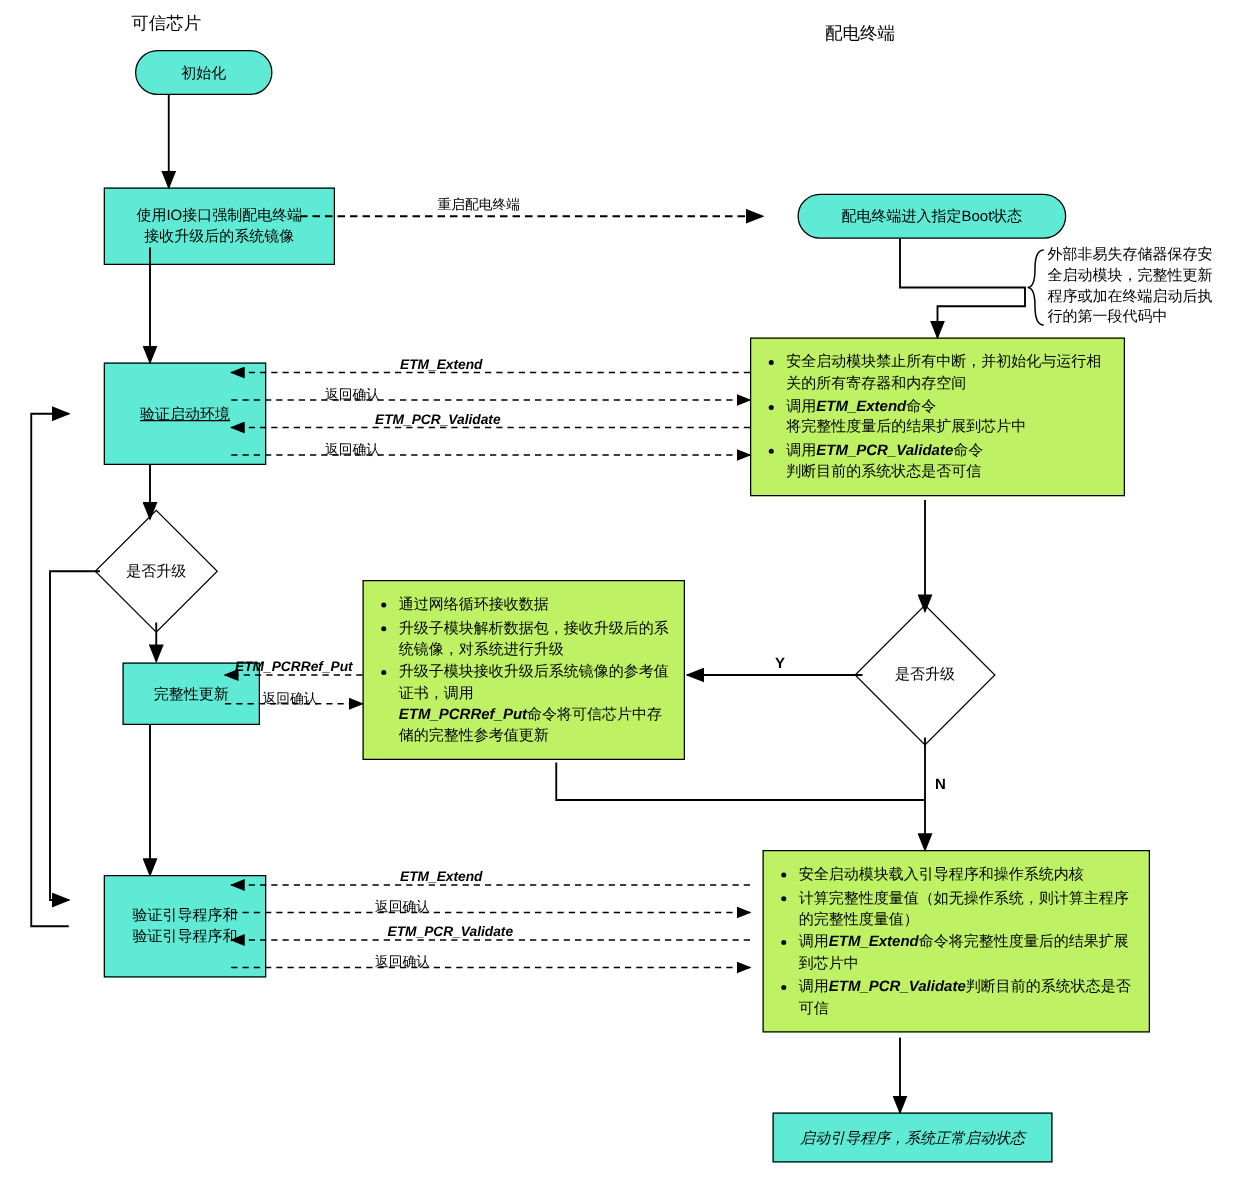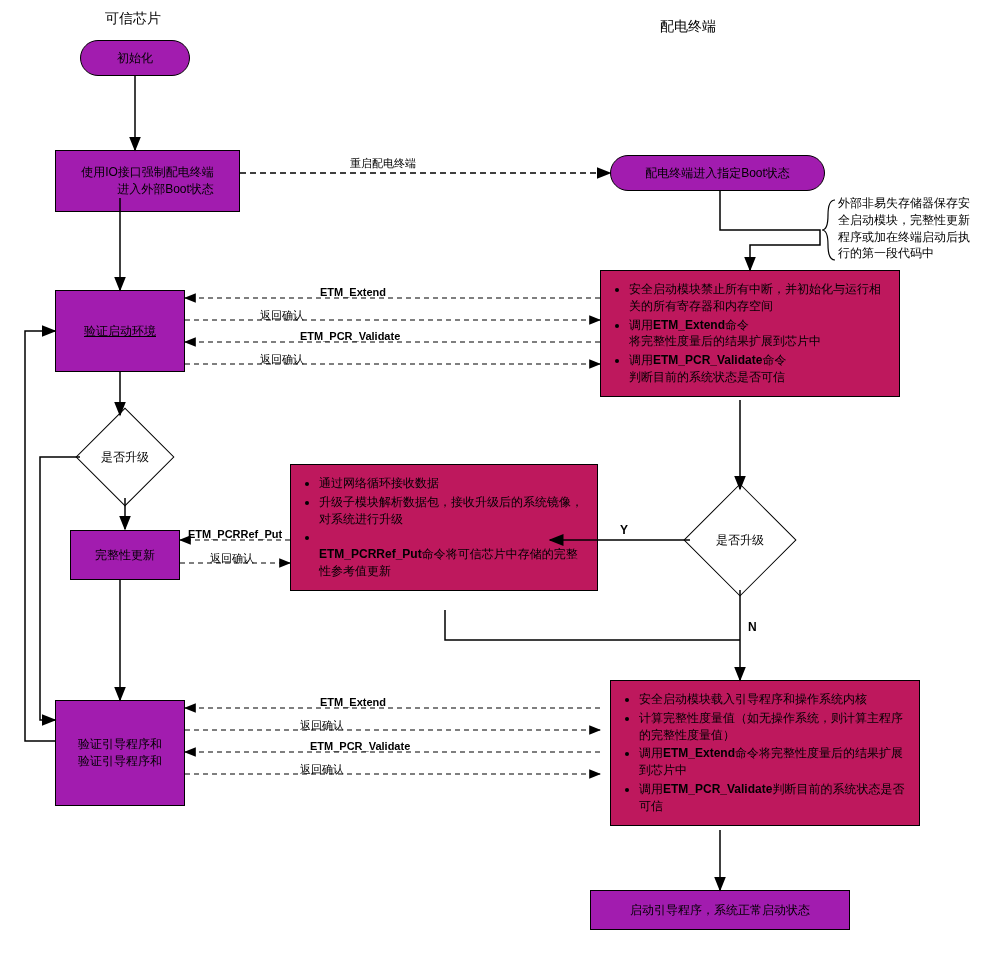--- a/index.html
+++ b/index.html
@@ -1,22 +1,22 @@
 <!DOCTYPE html>
 <html><head>
 <meta charset="utf-8">
 <style>
   * { box-sizing: border-box; margin: 0; padding: 0; }
   body { font-family: "Microsoft YaHei", sans-serif; font-size: 12px; background: #fff; width: 1000px; height: 959px; position: relative; }
-  .node { position: absolute; border: 1.5px solid #000; background: #a21caf; display: flex; align-items: center; justify-content: center; text-align: right; padding: 4px 8px; }
+  .node { position: absolute; border: 1.5px solid #000; background: #5eead4; display: flex; align-items: center; justify-content: center; text-align: center; padding: 4px 8px; margin-left: 28px; }
   .rounded { border-radius: 18px; }
-  .bulletbox { position: absolute; border: 1.5px solid #000; background: #be185d; padding: 8px 10px; text-align: left; }
+  .bulletbox { position: absolute; border: 1.5px solid #000; background: #bef264; padding: 8px 10px; text-align: left; }
   .bulletbox ul { list-style: disc; padding-left: 18px; }
   .bulletbox li { margin: 2px 0; line-height: 1.4; }
-  .bold { font-weight: bold; }
+  .bold { font-weight: bold; font-style: italic; }
   .header { position: absolute; font-size: 14px; }
   svg.arrow { position: absolute; overflow: visible; pointer-events: none; }
   .diamond { position: absolute; }
   .diamond .shape { width: 100%; height: 100%; border: 1.5px solid #000; transform: rotate(45deg); background: #fff; }
   .diamond .label { position: absolute; top: 50%; left: 50%; transform: translate(-50%,-50%); white-space: nowrap; }
   .msglabel { position: absolute; font-size: 11px; white-space: nowrap; }
   .sidelabel { position: absolute; font-size: 12px; font-weight: bold; }
   .note { position: absolute; font-size: 12px; line-height: 1.4; }
 </style>
 </head>
@@ -25,38 +25,38 @@
 <div class="header" style="left:105px; top:10px;">可信芯片</div>
 <div class="header" style="left:660px; top:18px;">配电终端</div>
 
 <div class="node rounded" style="left:80px; top:40px; width:110px; height:36px;">
   <span>初始化</span>
 </div>
 
 <div class="node" style="left:55px; top:150px; width:185px; height:62px;">
   <div>
     <div>使用IO接口强制配电终端</div>
-    <div>进入外部Boot状态</div>
+    <div>接收升级后的系统镜像</div>
   </div>
 </div>
 
 <div class="node" style="left:55px; top:290px; width:130px; height:82px;text-decoration:underline;">
   <span>验证启动环境</span>
 </div>
 
 <div class="diamond" style="left:90px; top:422px; width:70px; height:70px;">
   <div class="shape"></div>
   <div class="label">是否升级</div>
 </div>
 
 <div class="node" style="left:70px; top:530px; width:110px; height:50px;">
   <span>完整性更新</span>
 </div>
 
-<div class="node" style="left:55px; top:700px; width:130px; height:106px;">
+<div class="node" style="left:55px; top:700px; width:130px; height:82px;">
   <div>
     <div>验证引导程序和</div>
     <div>验证引导程序和</div>
   </div>
 </div>
 
 <div class="node rounded" style="left:610px; top:155px; width:215px; height:36px;">
   <span>配电终端进入指定Boot状态</span>
 </div>
 
@@ -66,38 +66,38 @@
     <li><span>调用</span><span class="bold">ETM_Extend</span><span>命令</span><br><span>将完整性度量后的结果扩展到芯片中</span></li>
     <li><span>调用</span><span class="bold">ETM_PCR_Validate</span><span>命令</span><br><span>判断目前的系统状态是否可信</span></li>
   </ul>
 </div>
 
 <div class="diamond" style="left:700px; top:500px; width:80px; height:80px;">
   <div class="shape"></div>
   <div class="label">是否升级</div>
 </div>
 
-<div class="bulletbox" style="left:290px; top:464px; width:308px;">
+<div class="bulletbox" style="left:290px; top:464px; width:258px;">
   <ul>
     <li>通过网络循环接收数据</li>
     <li>升级子模块解析数据包，接收升级后的系统镜像，对系统进行升级</li>
-    <li><br><span class="bold">ETM_PCRRef_Put</span><span>命令将可信芯片中存储的完整性参考值更新</span></li>
+    <li><span>升级子模块接收升级后系统镜像的参考值证书，调用</span><br><span class="bold">ETM_PCRRef_Put</span><span>命令将可信芯片中存储的完整性参考值更新</span></li>
   </ul>
 </div>
 
 <div class="bulletbox" style="left:590px; top:680px; width:310px;margin-left:20px;">
   <ul>
     <li>安全启动模块载入引导程序和操作系统内核</li>
     <li>计算完整性度量值（如无操作系统，则计算主程序的完整性度量值）</li>
     <li><span>调用</span><span class="bold">ETM_Extend</span><span>命令将完整性度量后的结果扩展到芯片中</span></li>
     <li><span>调用</span><span class="bold">ETM_PCR_Validate</span><span>判断目前的系统状态是否可信</span></li>
   </ul>
 </div>
 
-<div class="node" style="left:590px; top:890px; width:260px; height:40px;">
+<div class="node" style="left:590px; top:890px; width:224px; height:40px;font-style:italic;">
   <span>启动引导程序，系统正常启动状态</span>
 </div>
 
 <div class="note" style="left:838px; top:195px; width:160px;">
   <div>外部非易失存储器保存安</div>
   <div>全启动模块，完整性更新</div>
   <div>程序或加在终端启动后执</div>
   <div>行的第一段代码中</div>
 </div>
 

